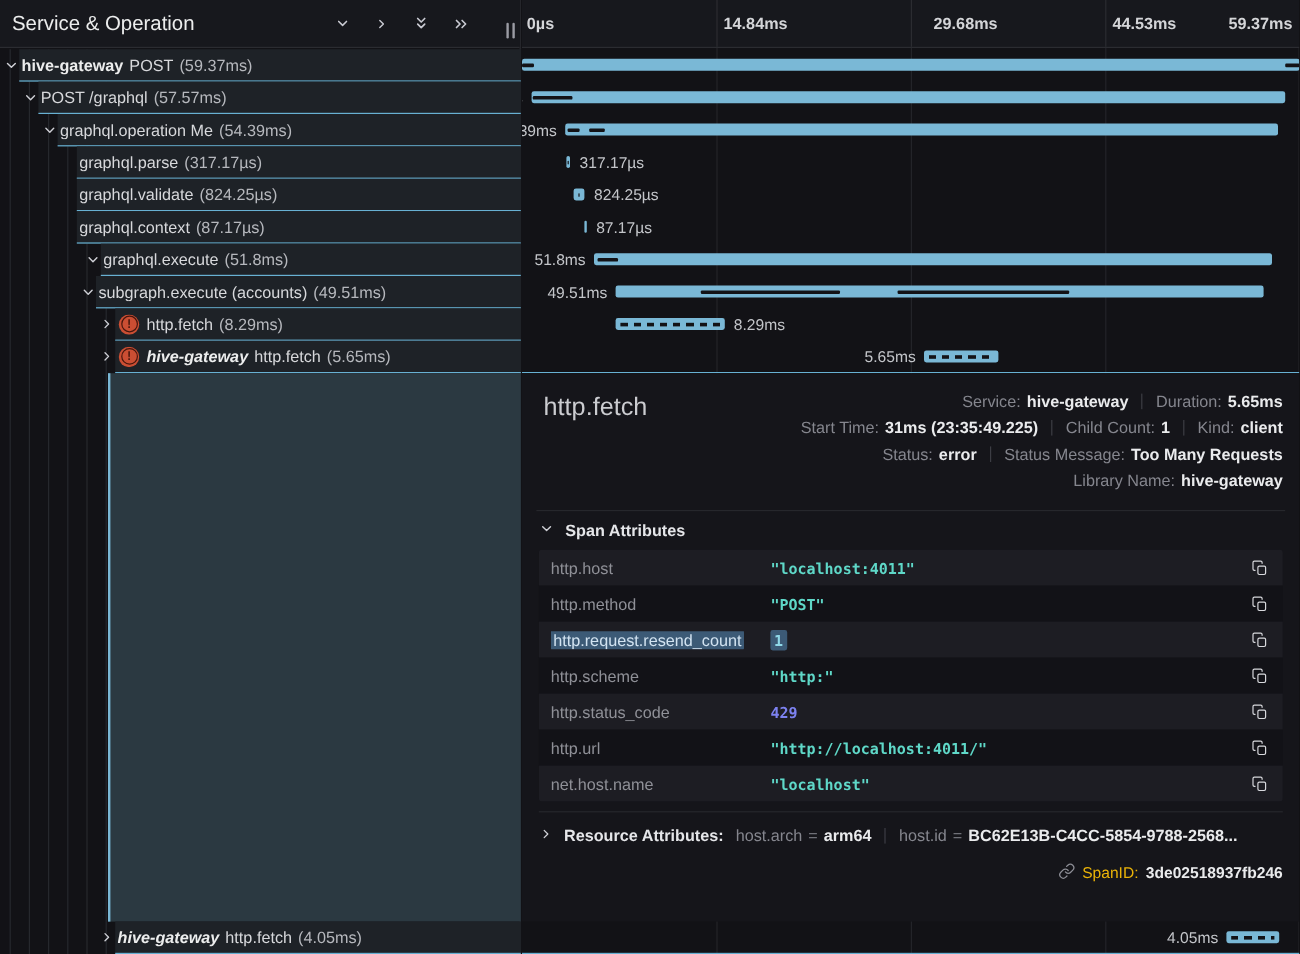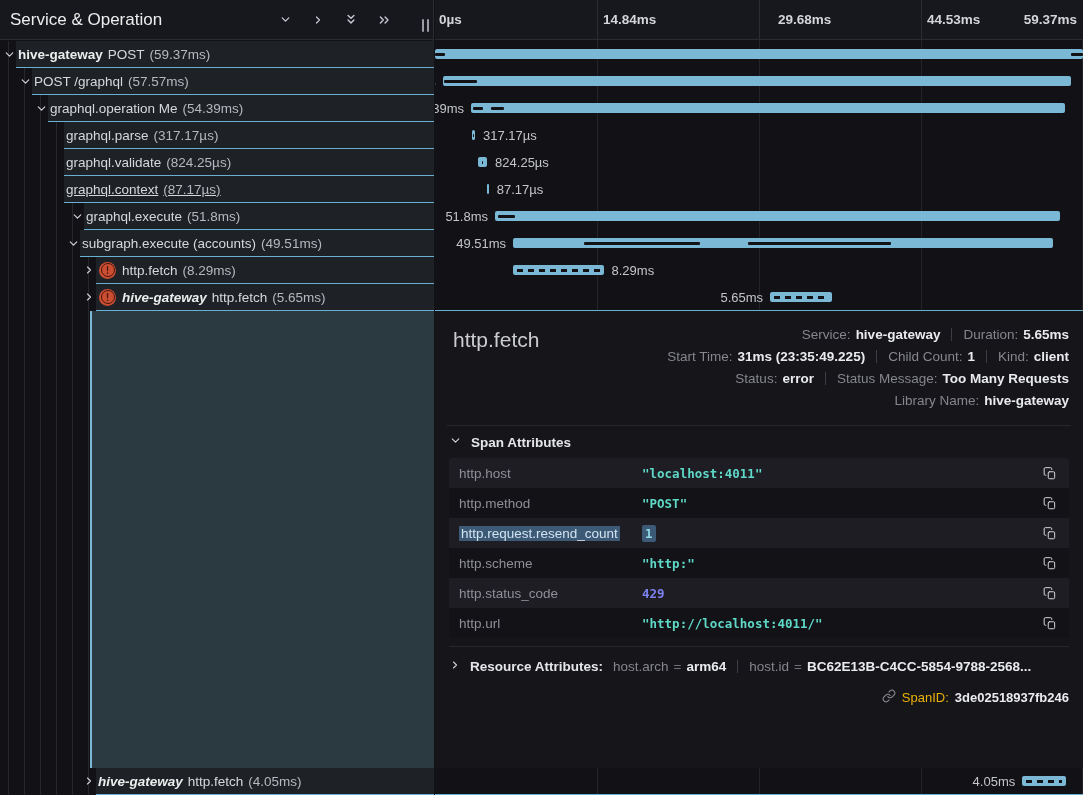--- a/index.html
+++ b/index.html
@@ -263,20 +263,30 @@
           <div class="attr-row">
             <span class="attr-key"><b style="font-weight: 400;">http.url</b></span>
             <span class="attr-val string">"http://localhost:4011/"</span>
             <div class="copy-btn">
               <svg width="14" height="15" viewBox="0 0 24 24">
                 <rect x="9" y="9" width="11" height="12" rx="2"></rect>
                 <path d="M5 15H4a2 2 0 0 1-2-2V4a2 2 0 0 1 2-2h9a2 2 0 0 1 2 2v1"></path>
               </svg>
             </div>
           </div>
+          <div class="attr-row">
+            <span class="attr-key"><b style="font-weight: 400;">net.host.name</b></span>
+            <span class="attr-val string">"localhost"</span>
+            <div class="copy-btn">
+              <svg width="14" height="15" viewBox="0 0 24 24">
+                <rect x="9" y="9" width="11" height="12" rx="2"></rect>
+                <path d="M5 15H4a2 2 0 0 1-2-2V4a2 2 0 0 1 2-2h9a2 2 0 0 1 2 2v1"></path>
+              </svg>
+            </div>
+          </div>
         </div>
       <div class="res-row" id="resRow">
         <span><svg width="12" height="12" viewBox="0 0 24 24">
               <polyline points="9 6 15 12 9 18"></polyline>
             </svg></span>
         <span class="res-title">Resource Attributes:</span>
       <span class="res-key">host.arch</span>
           <span class="res-eq">=</span>
           <span class="res-val">arm64</span>
           <span class="m-div"></span>
@@ -382,21 +392,21 @@
             <span>graphql.parse</span>
             <span class="dur-dim">(317.17µs)</span>
           </span>
         </div>
         <div class="t-row" style="margin-left: 64px;">
           <span class="txt">
             <span>graphql.validate</span>
             <span class="dur-dim">(824.25µs)</span>
           </span>
         </div>
-        <div class="t-row" style="margin-left: 64px; text-decoration: underline;">
+        <div class="t-row" style="margin-left: 64px;">
           <span class="txt">
             <span>graphql.context</span>
             <span class="dur-dim">(87.17µs)</span>
           </span>
         </div>
         <div class="t-row" style="margin-left: 84px;">
           <span class="chev">
             <svg width="13" height="13" viewBox="0 0 24 24">
               <polyline points="6 9 12 15 18 9"></polyline>
             </svg>

